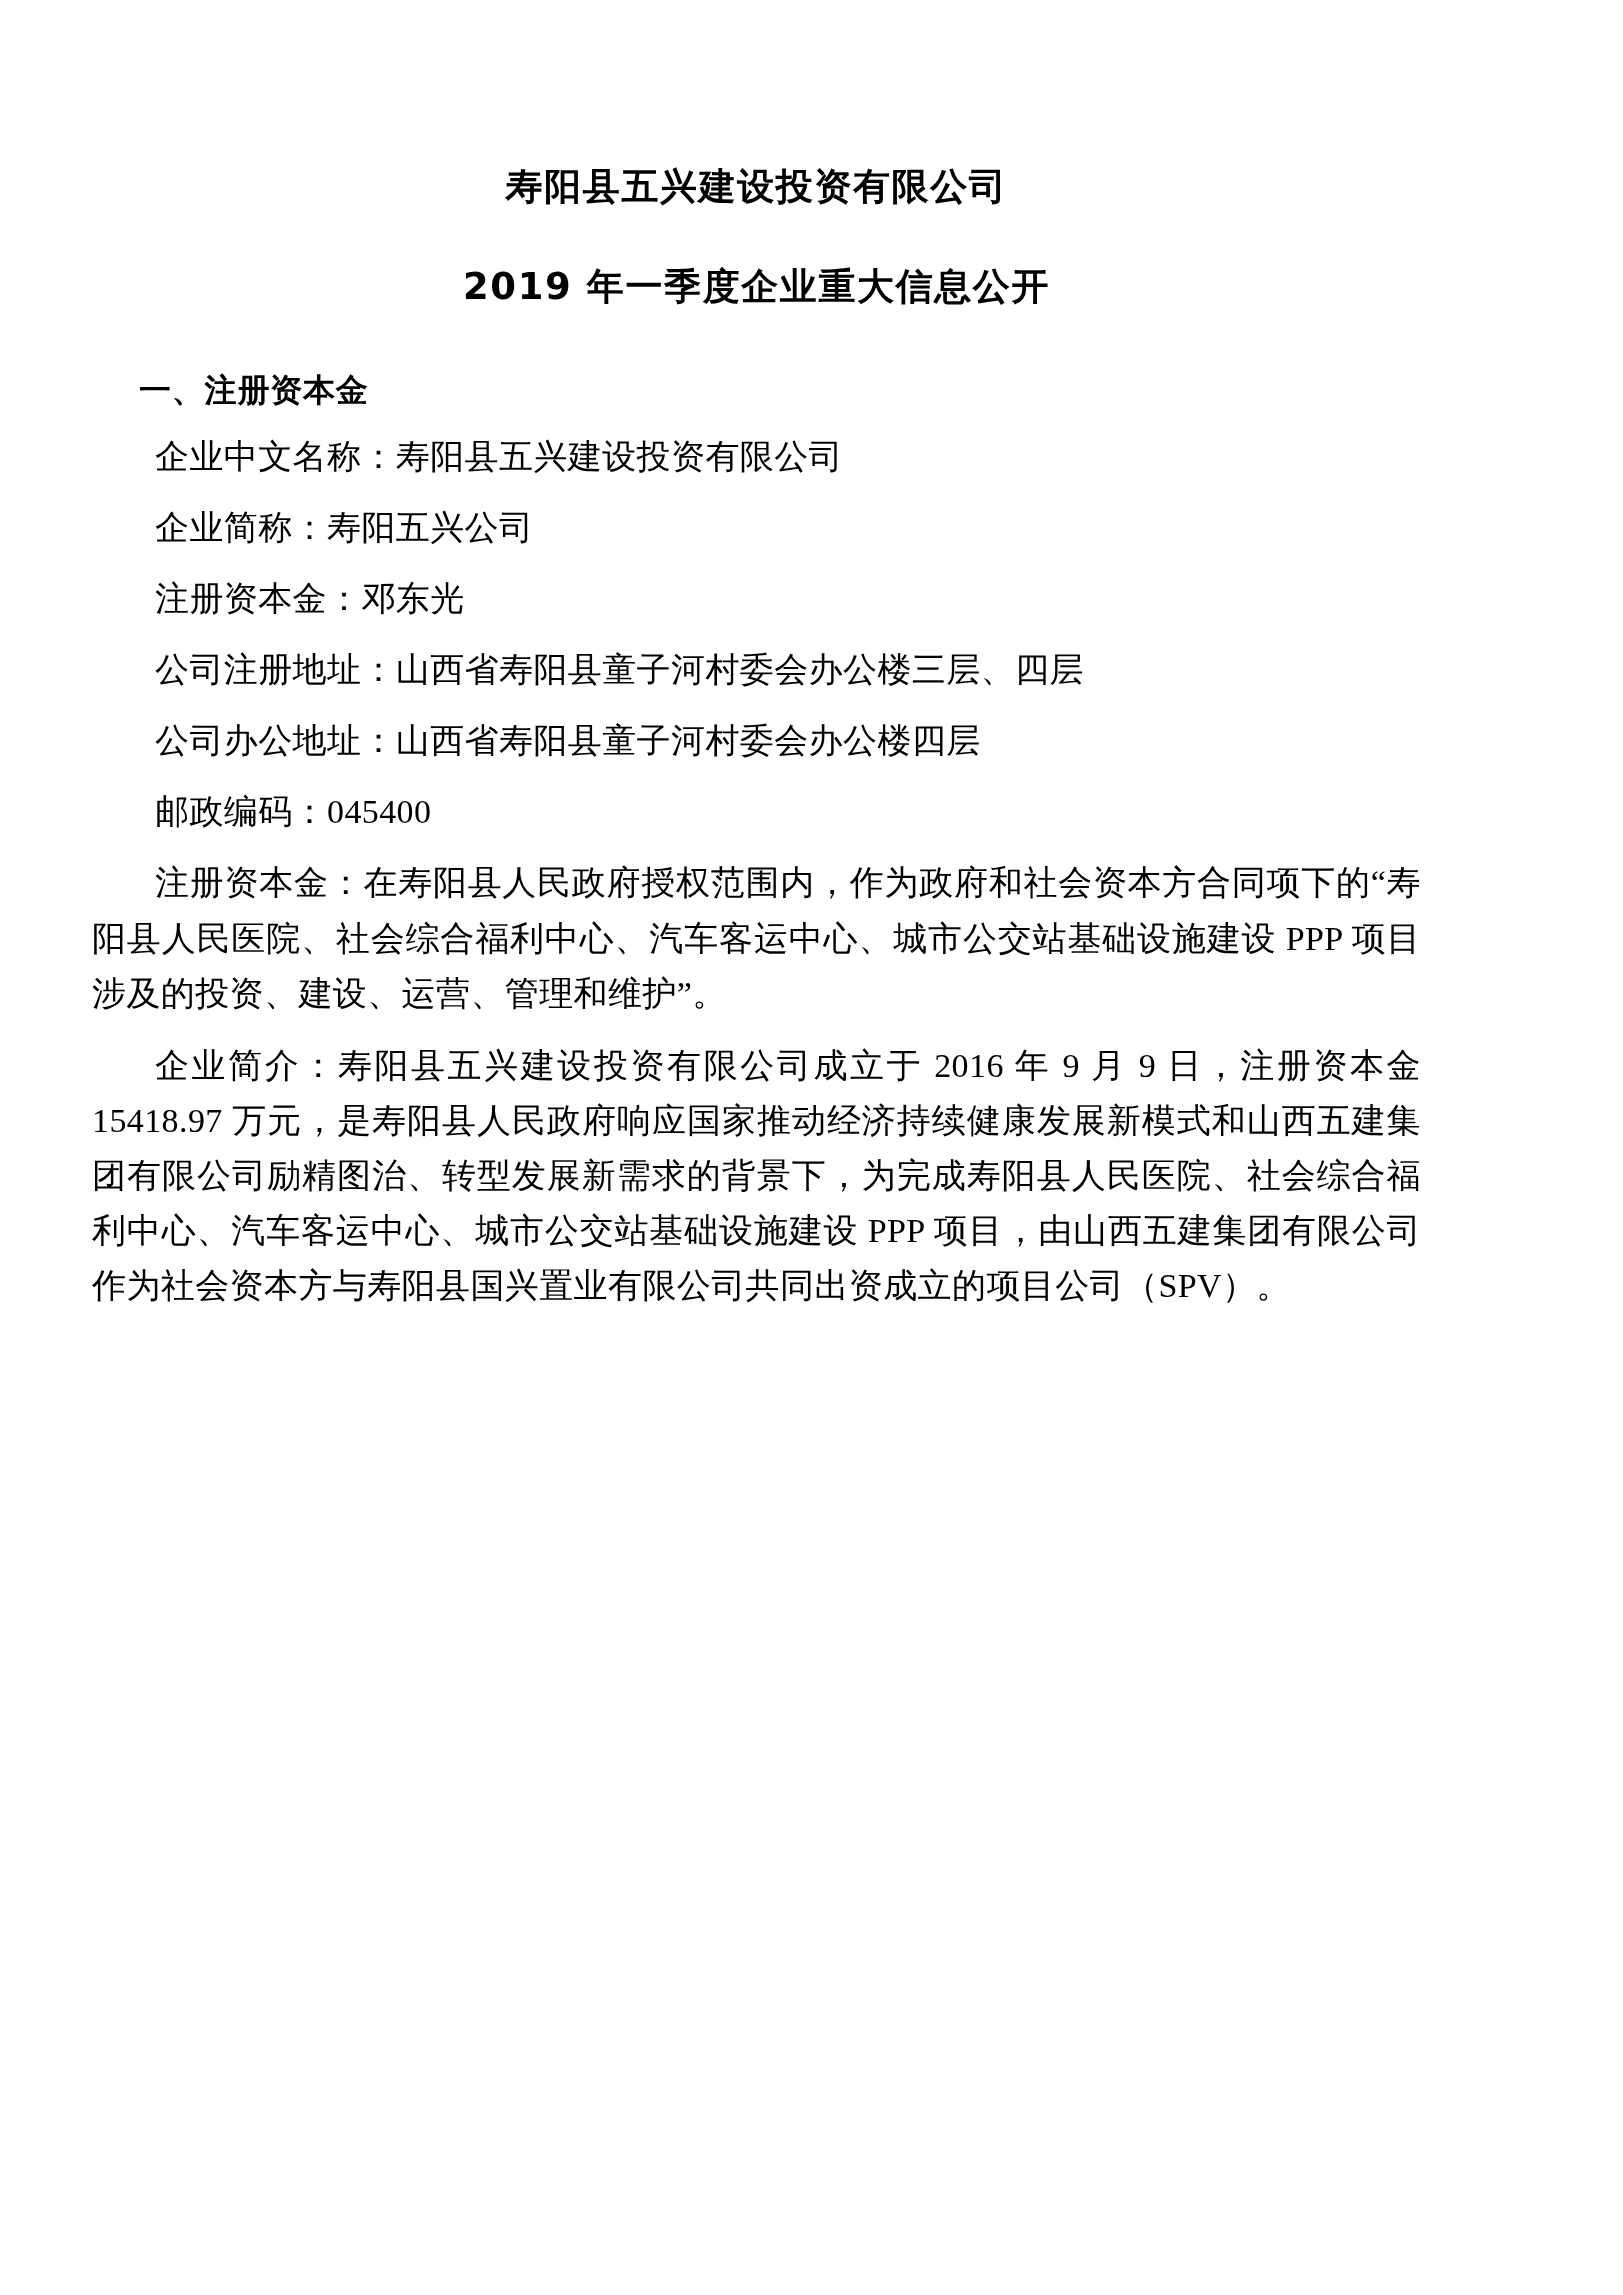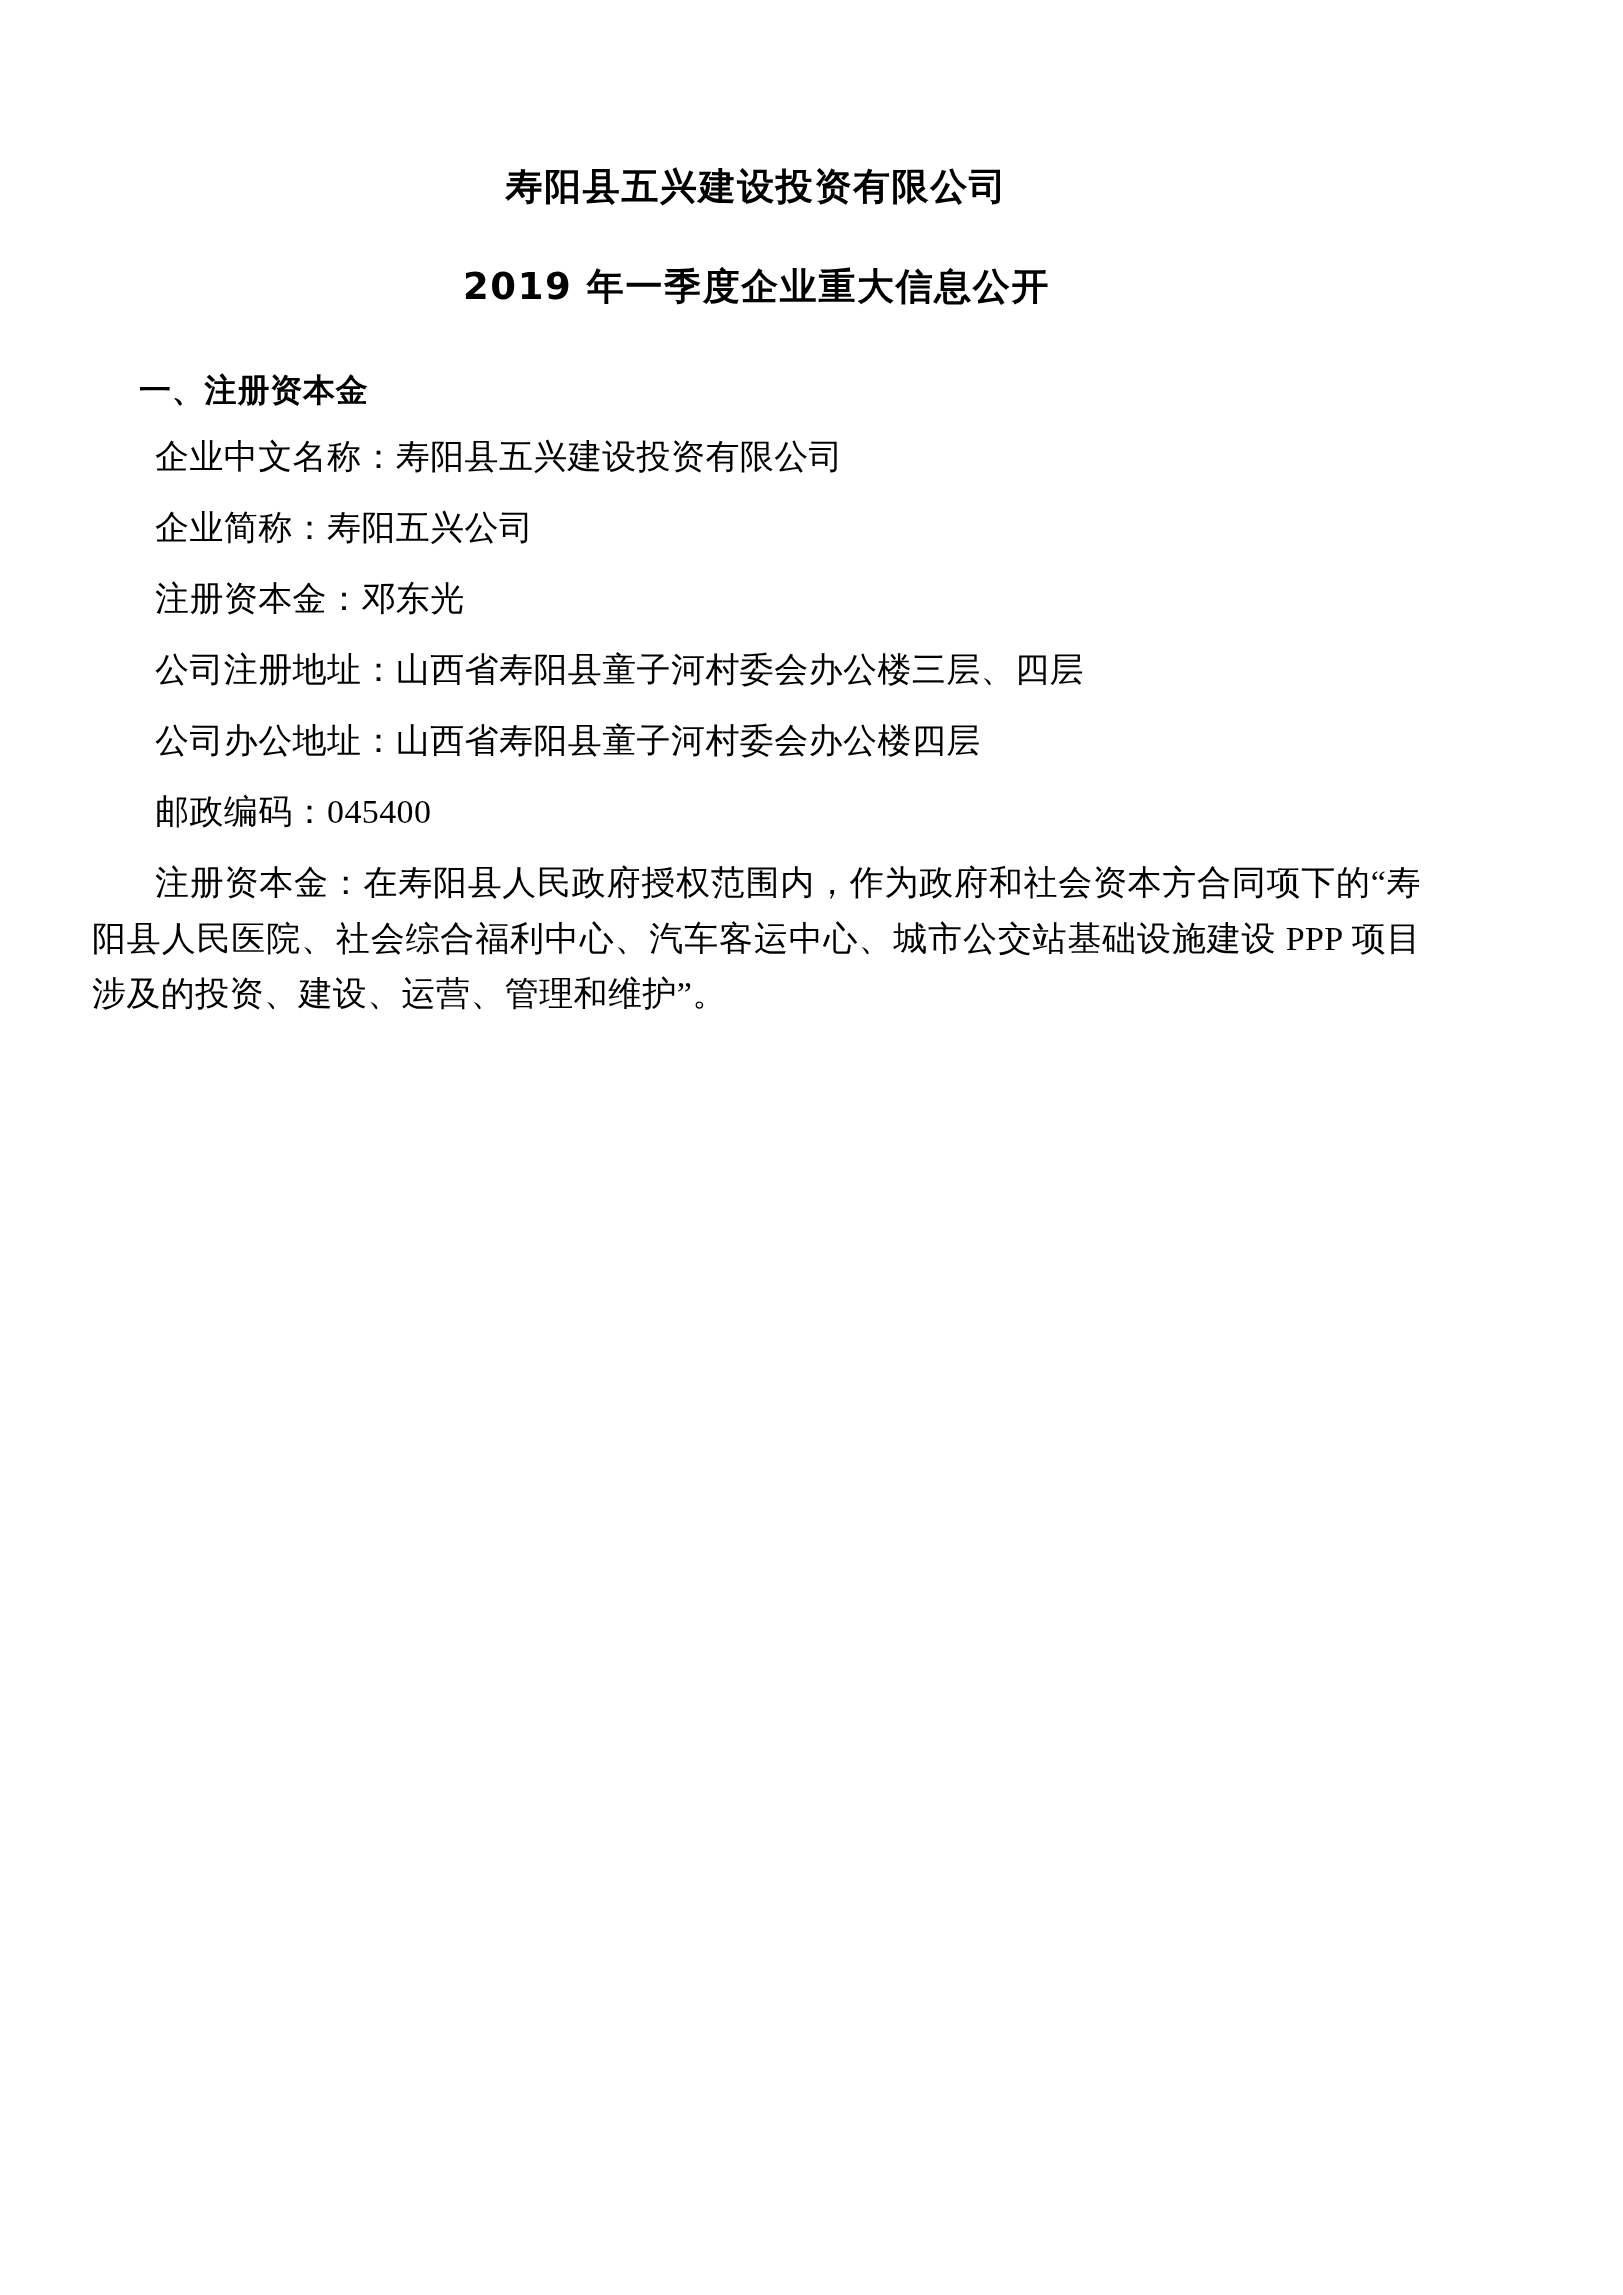--- a/index.html
+++ b/index.html
@@ -98,16 +98,19 @@
     </p>
 
     <p class="body-line indent para-block">
       <span>邮政编码：</span><span>045400</span>
     </p>
 
     <p class="body-line indent para-block">
       <span>注册资本金：</span><span>在寿阳县人民政府授权范围内，作为政府和社会资本方合同项下的“寿阳县人民医院、社会综合福利中心、汽车客运中心、城市公交站基础设施建设 PPP 项目涉及的投资、建设、运营、管理和维护”。</span>
     </p>
 
+    <p class="body-line indent para-block gap-before">
+      <span>企业简介：</span><span>寿阳县五兴建设投资有限公司成立于 2016 年 9 月 9 日，注册资本金 15418.97 万元，是寿阳县人民政府响应国家推动经济持续健康发展新模式和山西五建集团有限公司励精图治、转型发展新需求的背景下，为完成寿阳县人民医院、社会综合福利中心、汽车客运中心、城市公交站基础设施建设 PPP 项目，由山西五建集团有限公司作为社会资本方与寿阳县国兴置业有限公司共同出资成立的项目公司（SPV）。</span>
+    </p>
   </div>
 
 </div>
 
 
 </body></html>

